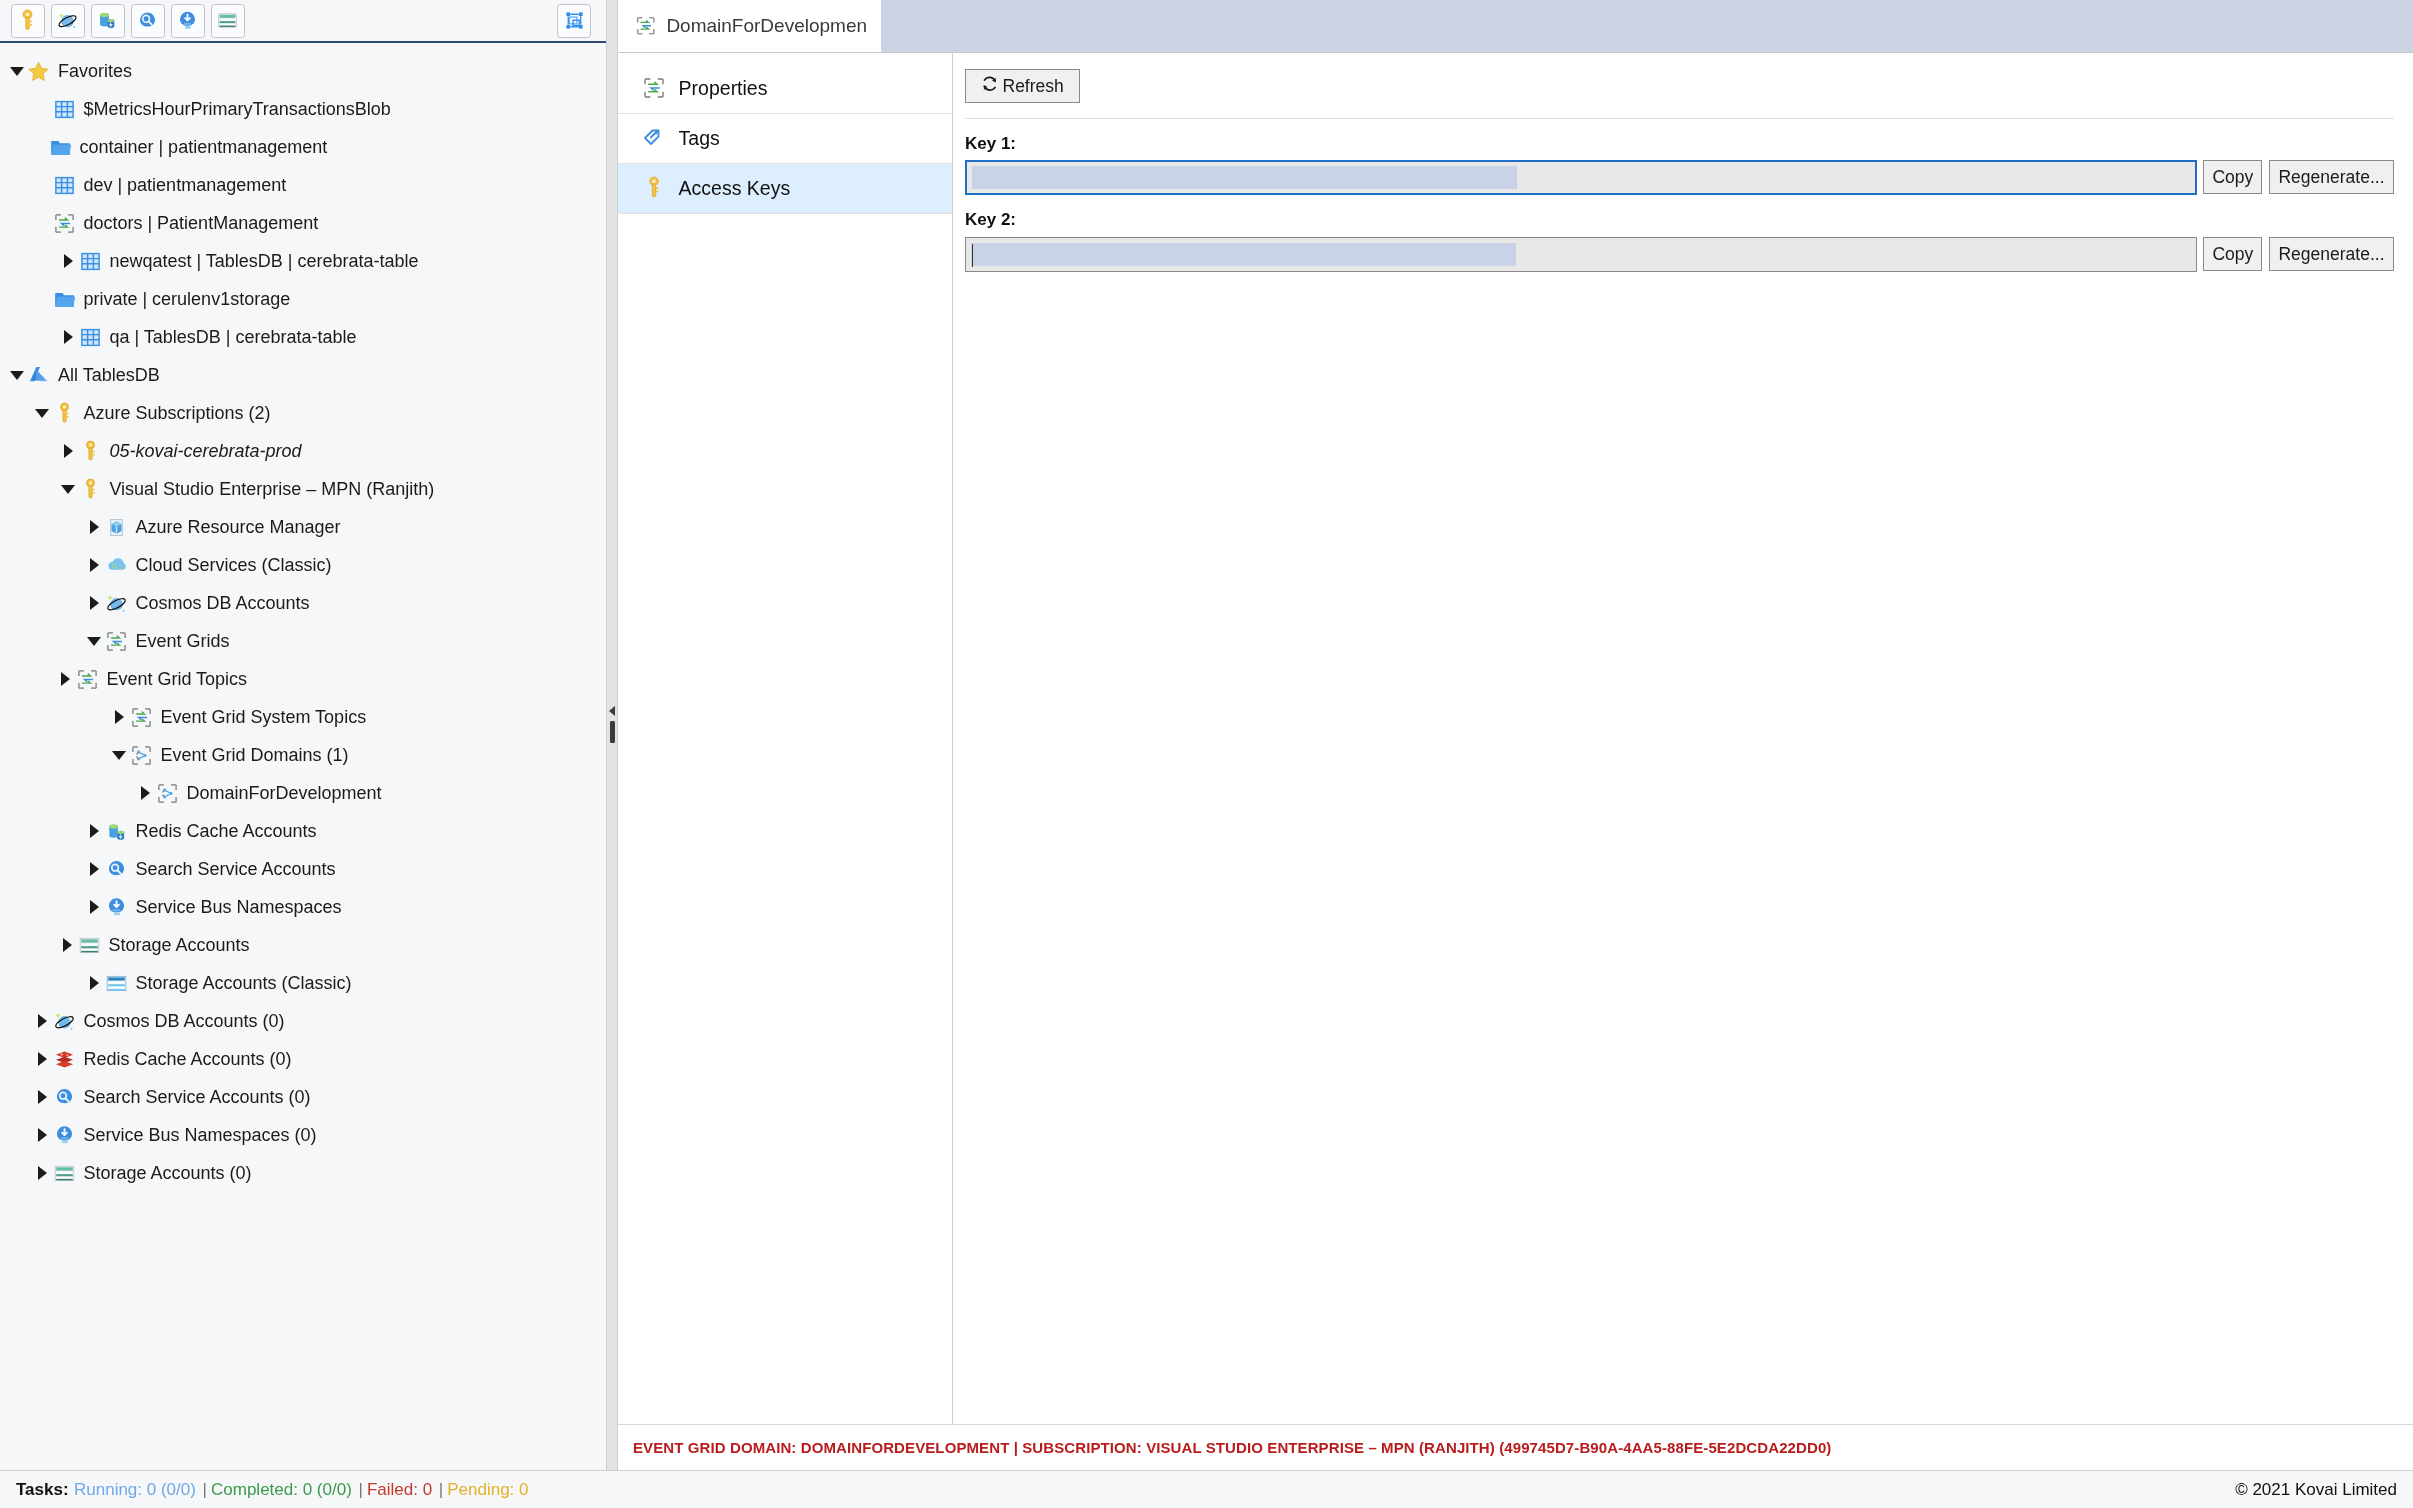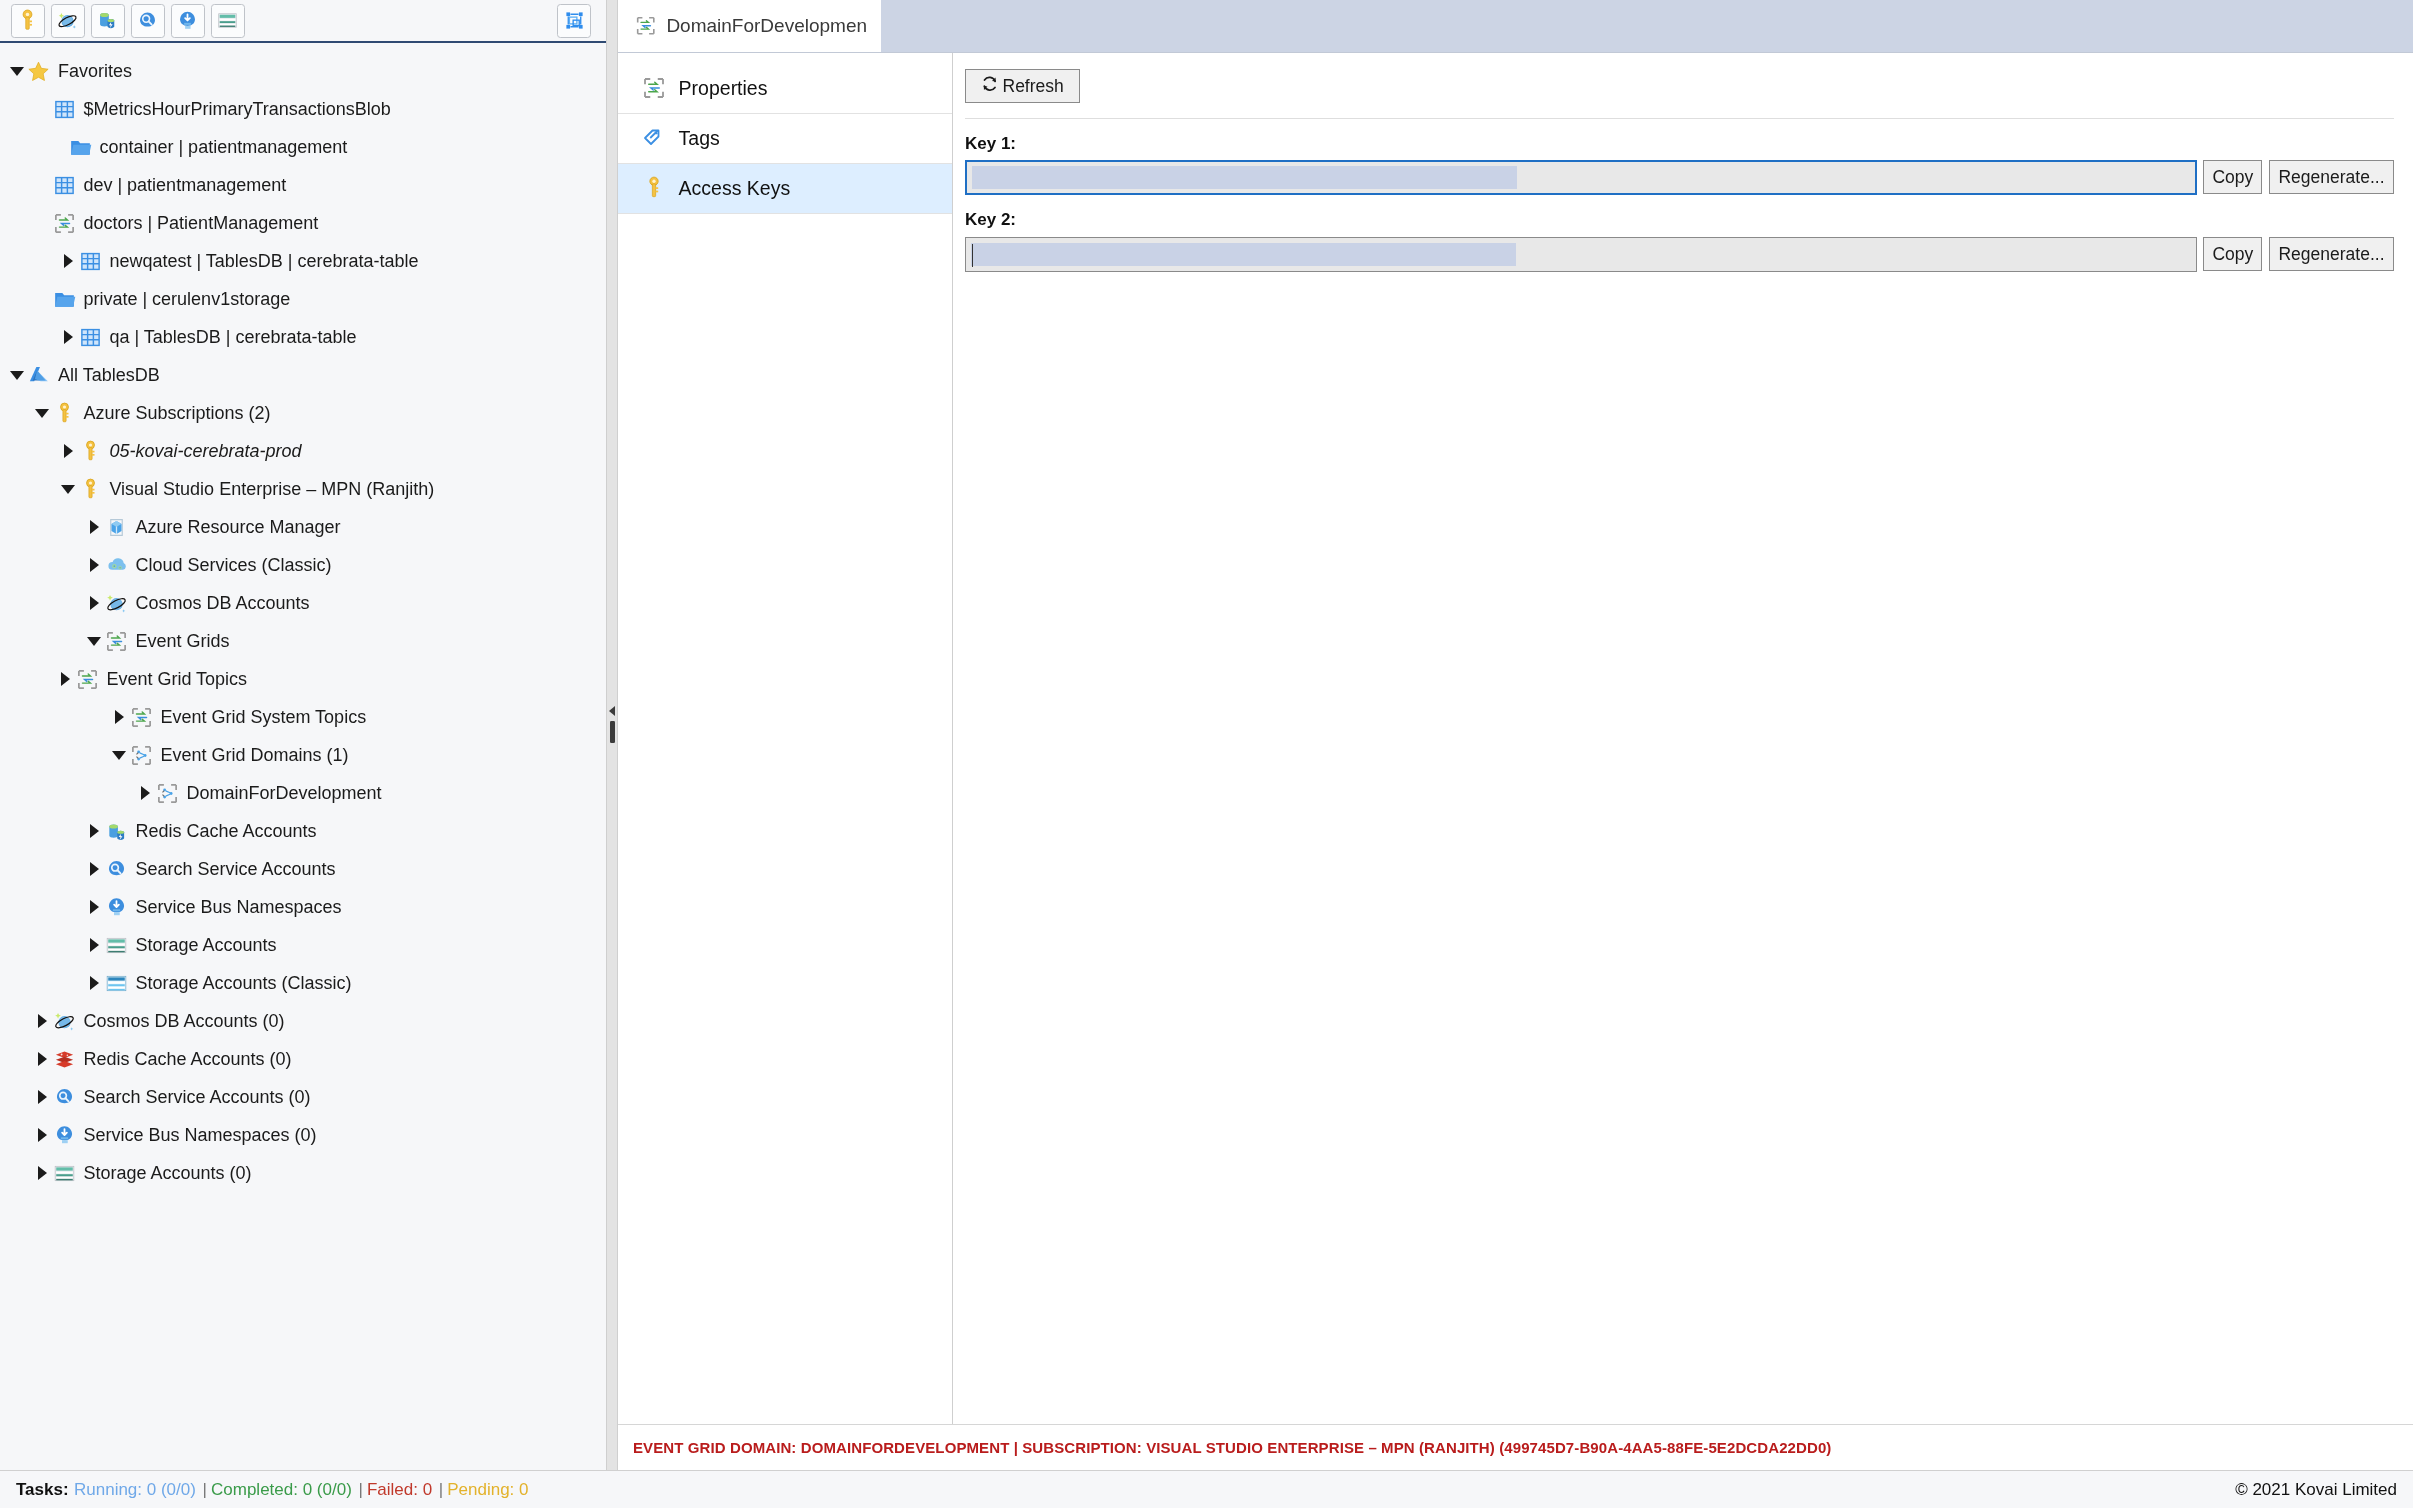--- a/index.html
+++ b/index.html
@@ -324,21 +324,21 @@
               <i></i>
             </span>
             <span class="t-icon">
               <svg width="23" height="23" viewBox="0 0 32 32">
                 <rect x="4" y="5" width="24" height="22" fill="#cfe5fb" stroke="#3b8fe3" stroke-width="2"></rect>
                 <path d="M4 12h24M4 19h24M12 5v22M20 5v22" stroke="#3b8fe3" stroke-width="2"></path>
               </svg>
             </span>
             <span class="t-label">$MetricsHourPrimaryTransactionsBlob</span>
           </div>
-          <div class="tree-row" style="padding-left: 48px;">
+          <div class="tree-row" style="padding-left: 28px;">
             <span class="twisty none">
               <i></i>
             </span>
             <span class="t-icon">
               <svg width="23" height="23" viewBox="0 0 32 32">
                 <path d="M3 7h10l2.5 3H29v16H3z" fill="#3b8fe3"></path>
                 <path d="M6 12h25l-3 14H3z" fill="#56a4ec"></path>
               </svg>
             </span>
             <span class="t-label">container | patientmanagement</span>
@@ -616,21 +616,21 @@
             <span class="t-icon">
               <svg width="23" height="23" viewBox="0 0 32 32">
                 <path d="M16 3c5.4 0 10.5 4.6 10.5 11C26.5 19.3 22 23 16 23S5.5 19.3 5.5 14C5.5 7.6 10.6 3 16 3z" fill="#3d8ede"></path>
                 <path d="M16 7v7M12.7 12L16 15.3 19.3 12" stroke="#fff" stroke-width="2.5" fill="none" stroke-linecap="round" stroke-linejoin="round"></path>
                 <rect x="11" y="18.5" width="10" height="2.8" fill="#6fb6ec"></rect>
                 <rect x="12.5" y="22.5" width="8" height="4.2" fill="#9ed0f3"></rect>
               </svg>
             </span>
             <span class="t-label">Service Bus Namespaces</span>
           </div>
-          <div class="tree-row" style="padding-left: 84px;">
+          <div class="tree-row" style="padding-left: 57px;">
             <span class="twisty collapsed">
               <i></i>
             </span>
             <span class="t-icon">
               <svg width="23" height="23" viewBox="0 0 32 32">
                 <rect x="3" y="6" width="26" height="20" fill="#e9ecef" stroke="#b9bec4" stroke-width="1"></rect>
                 <rect x="4.5" y="7.5" width="23" height="4.5" fill="#63bda9"></rect>
                 <rect x="4.5" y="13.5" width="23" height="2.5" fill="#ffffff"></rect>
                 <rect x="4.5" y="17" width="23" height="2.8" fill="#4a9e8c"></rect>
                 <rect x="4.5" y="20.8" width="23" height="2.3" fill="#ffffff"></rect>

